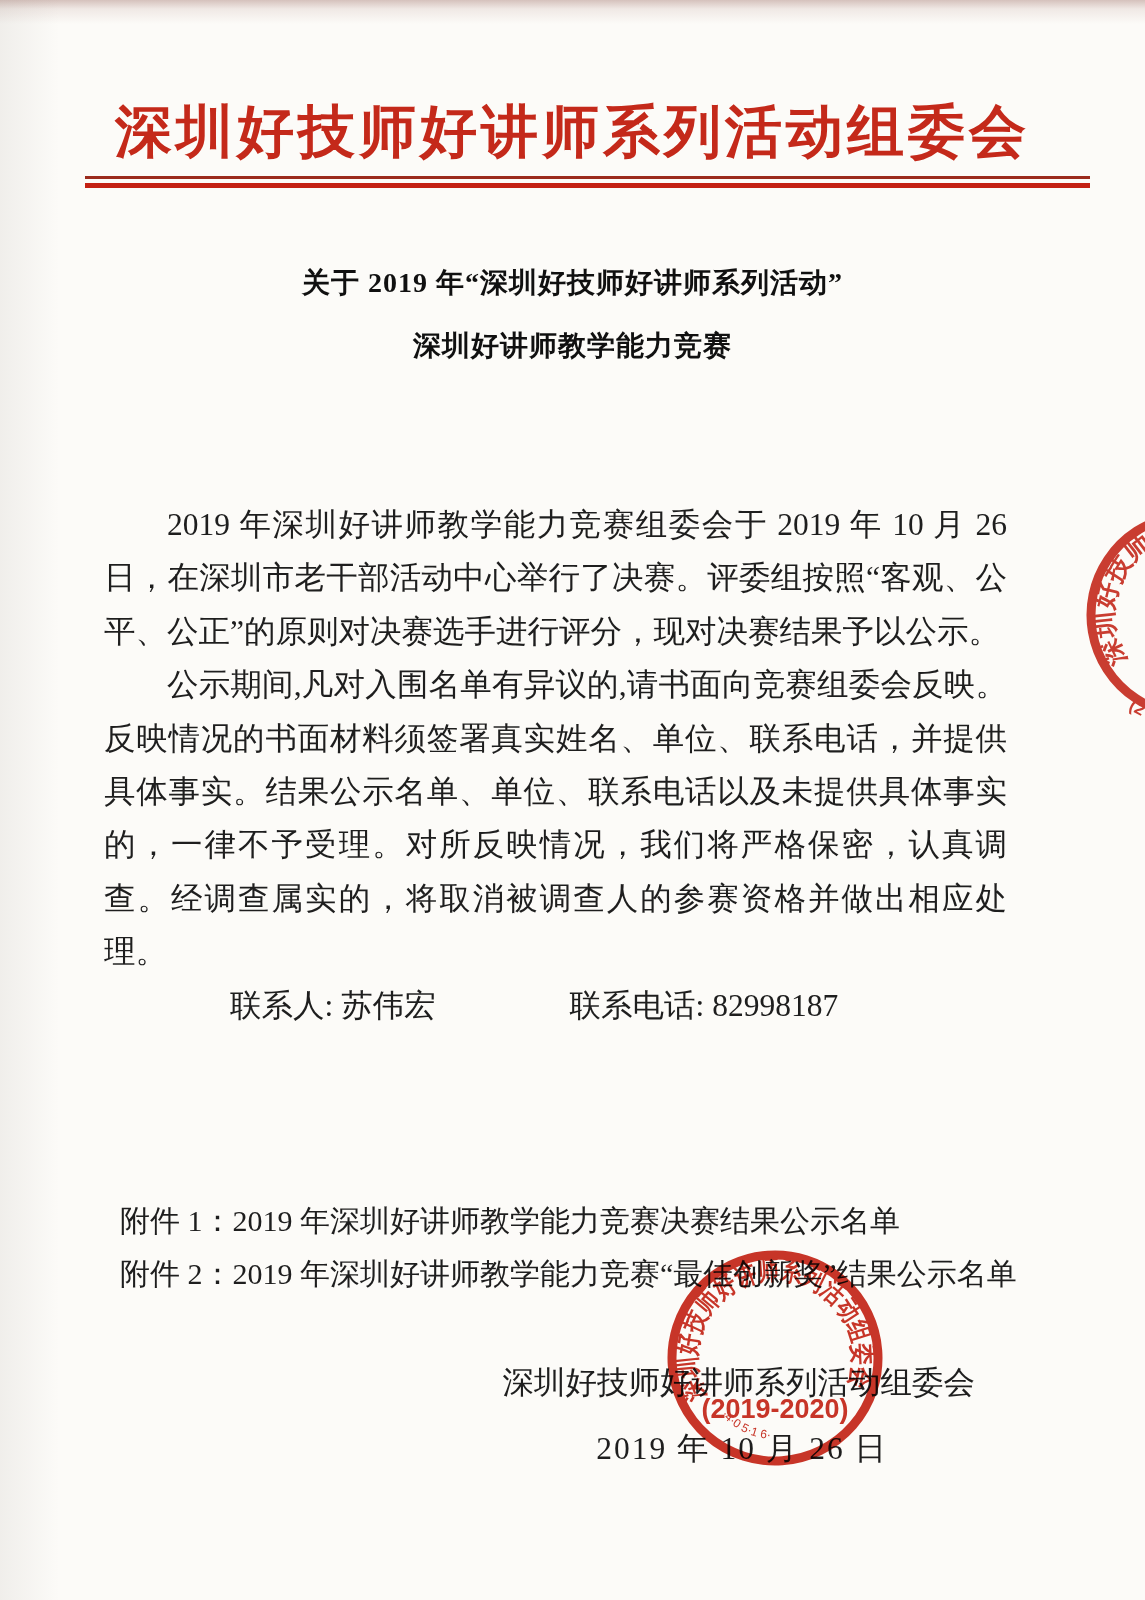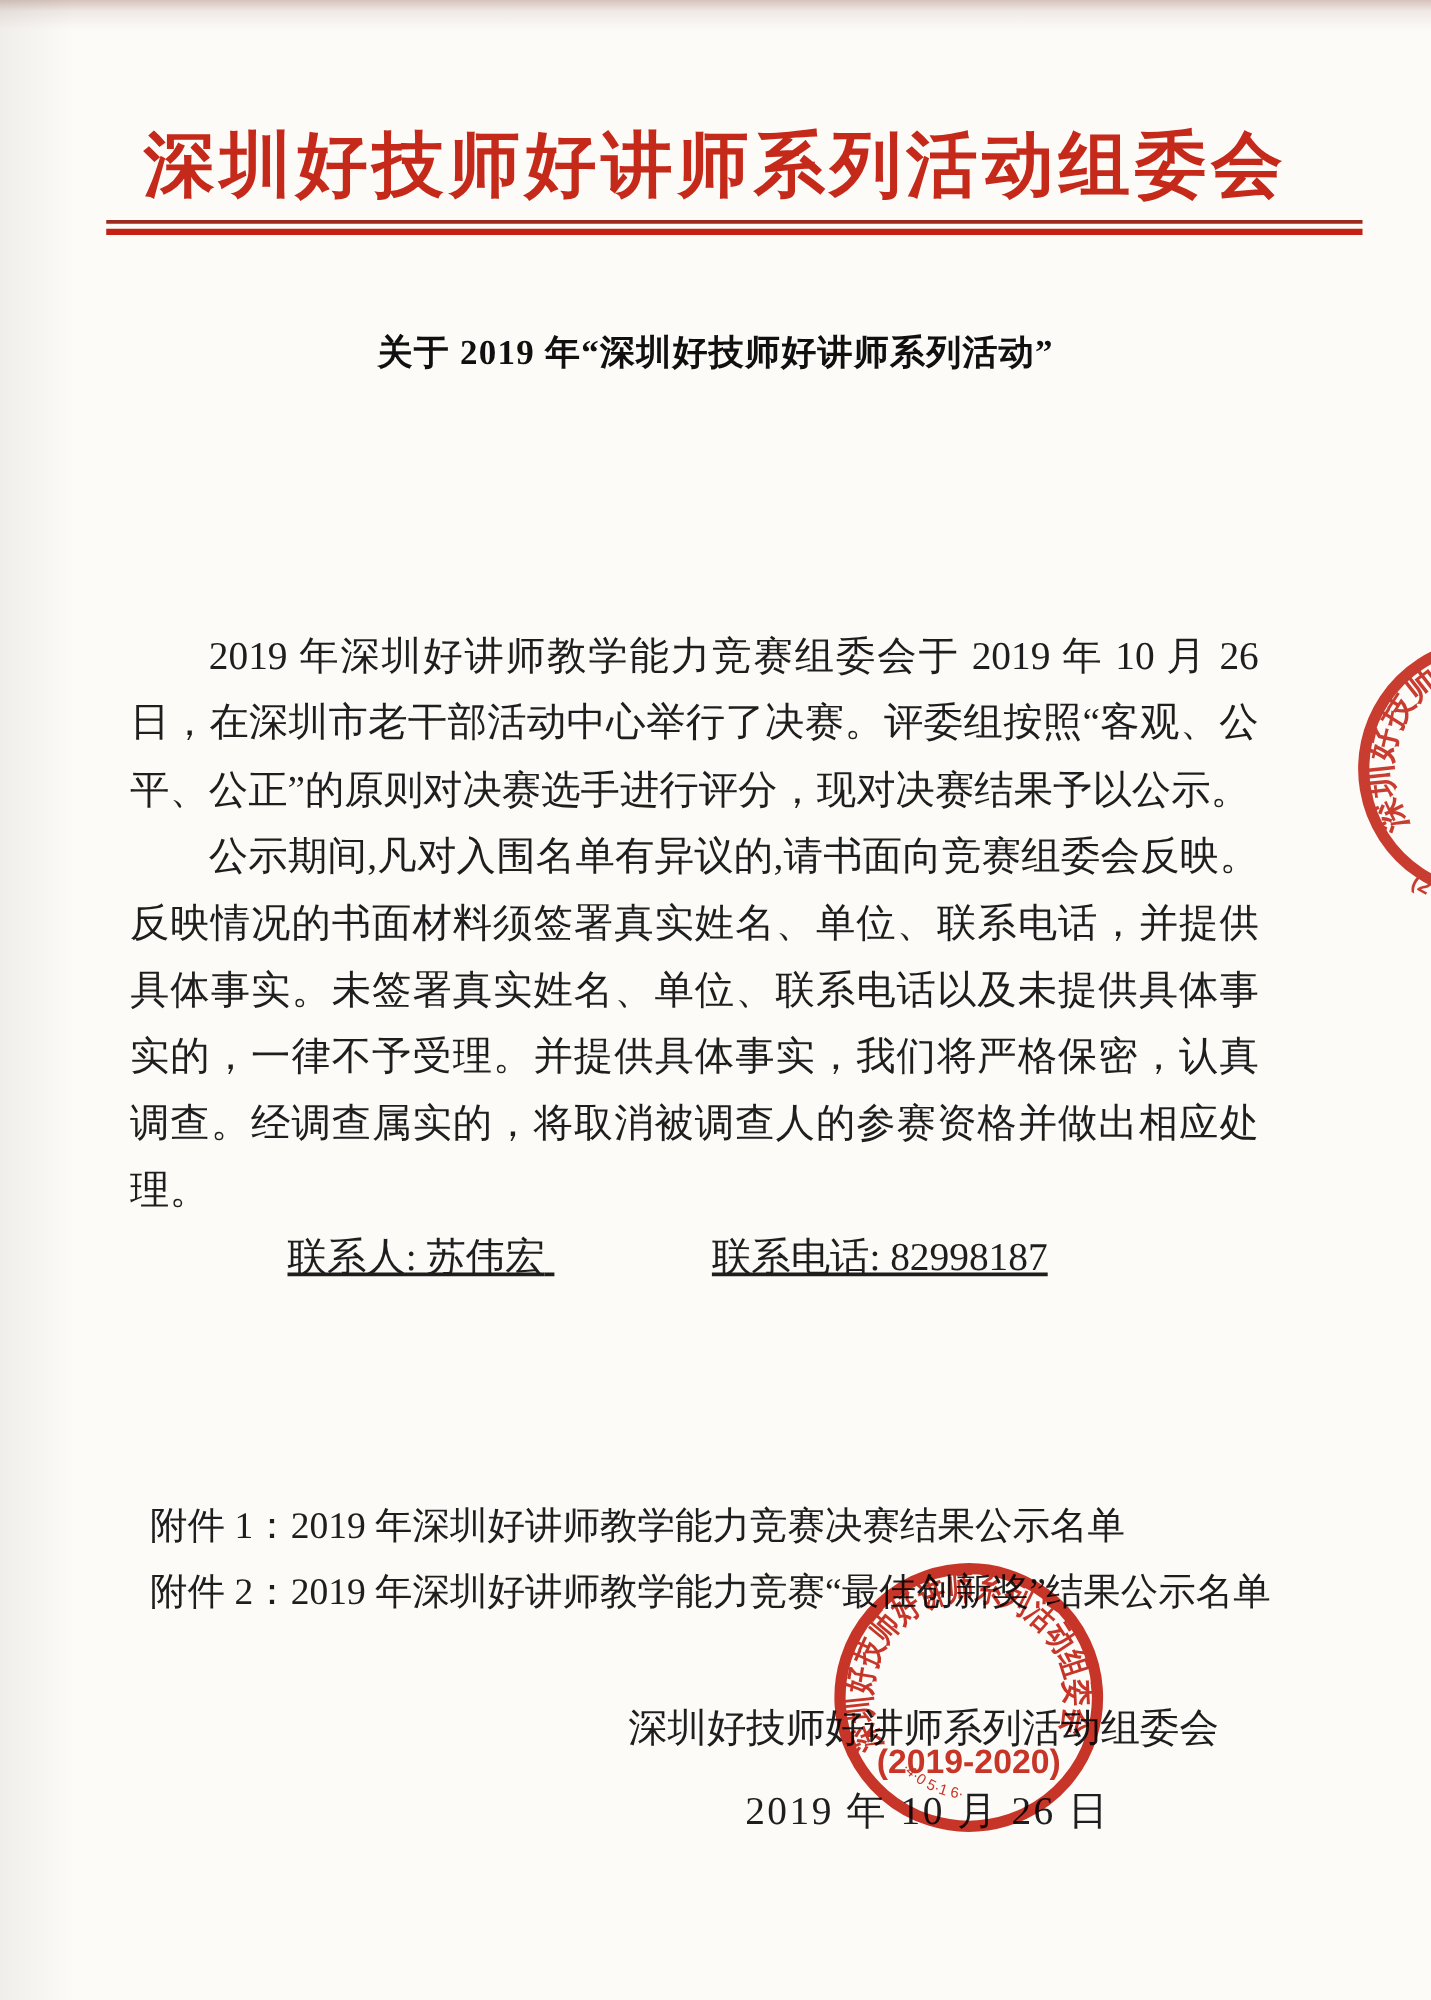--- a/index.html
+++ b/index.html
@@ -45,21 +45,21 @@
     font-size:28px;line-height:63px;letter-spacing:1px;
   }
 
   
   .body-text{
     position:absolute;top:498px;left:104px;width:903px;
     font-size:31.5px;line-height:53.4px;
     text-align:justify;
   }
   .body-text p{margin:0;text-indent:63px;}
-  .contact-line{margin:0;padding-left:63px;text-decoration:underline;}
+  .contact-line{margin:0;padding-left:63px;}
   .contact-phone{margin-left:126px;}
 
   
   .attachments{
     position:absolute;top:1195px;left:120px;width:905px;
     font-size:30px;line-height:52.8px;text-align:justify;
   }
   .attachments div{margin:0;}
 
   
@@ -91,25 +91,26 @@
 
   <div class="letterhead-org">深圳好技师好讲师系列活动组委会</div>
   <div class="letterhead-rule">
     <div class="rule-thin"></div>
     <div class="rule-gap"></div>
     <div class="rule-thick"></div>
   </div>
 
   <div class="doc-title">
     <div>关于 2019 年“深圳好技师好讲师系列活动”</div>
+    <div>深圳好讲师教学能力竞赛</div>
   </div>
 
   <div class="body-text">
     <p>2019 年深圳好讲师教学能力竞赛组委会于 2019 年 10 月 26 日，在深圳市老干部活动中心举行了决赛。评委组按照“客观、公平、公正”的原则对决赛选手进行评分，现对决赛结果予以公示。</p>
-    <p>公示期间,凡对入围名单有异议的,请书面向竞赛组委会反映。反映情况的书面材料须签署真实姓名、单位、联系电话，并提供具体事实。未签署真实姓名、单位、联系电话以及未提供具体事实的，一律不予受理。并提供具体事实，我们将严格保密，认真调查。经调查属实的，将取消被调查人的参赛资格并做出相应处理。</p>
+    <p>公示期间,凡对入围名单有异议的,请书面向竞赛组委会反映。反映情况的书面材料须签署真实姓名、单位、联系电话，并提供具体事实。结果公示名单、单位、联系电话以及未提供具体事实的，一律不予受理。对所反映情况，我们将严格保密，认真调查。经调查属实的，将取消被调查人的参赛资格并做出相应处理。</p>
     <p class="contact-line">
       <span>联系人: 苏伟宏</span>
       <span class="contact-phone">联系电话: 82998187</span>
     </p>
   </div>
 
   <div class="attachments">
     <div>附件 1：2019 年深圳好讲师教学能力竞赛决赛结果公示名单</div>
     <div>附件 2：2019 年深圳好讲师教学能力竞赛“最佳创新奖”结果公示名单</div>
   </div>

